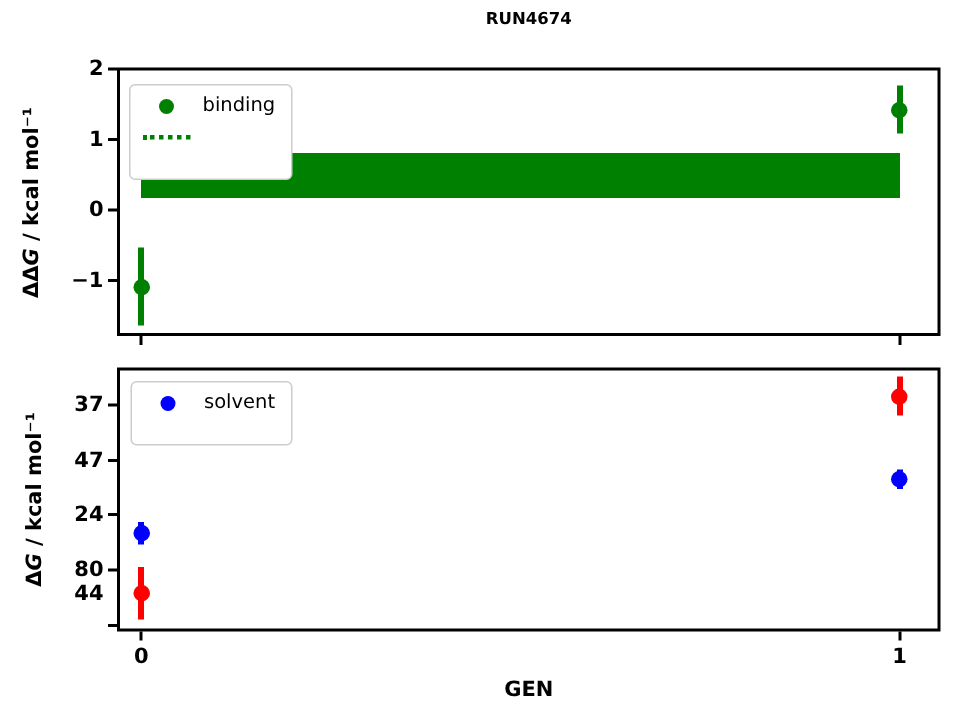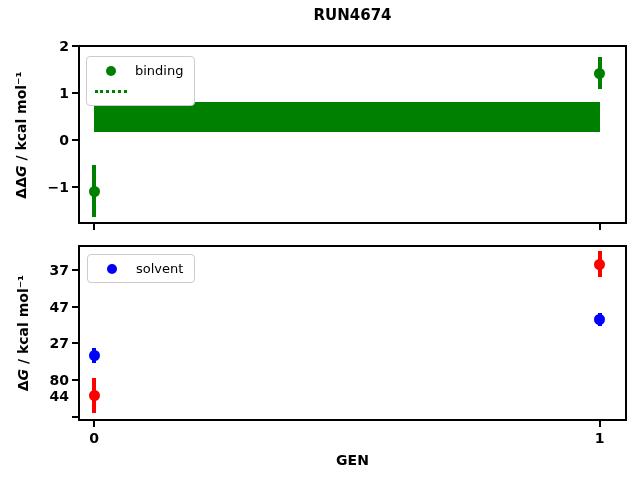--- a/index.html
+++ b/index.html
@@ -9,21 +9,21 @@
     position: relative;
     width: 640px;
     height: 480px;
     background: #ffffff;
     overflow: hidden;
   }
   #title {
     position: absolute;
     left: 79px; top: 6px; width: 547px;
     text-align: center;
-    font-size: 15px; font-weight: bold; color: #000;
+    font-size: 11px; font-weight: bold; color: #000;
   }
   #xlabel {
     position: absolute;
     left: 79px; top: 452px; width: 547px;
     text-align: center;
     font-size: 14px; font-weight: bold; color: #000;
   }
   .axes-box { position: absolute; border: 2px solid #000; background: transparent; }
   .tick { position: absolute; background: #000; }
   .y-ticklabel {
@@ -33,21 +33,21 @@
   .x-ticklabel {
     position: absolute; width: 24px; height: 16px; line-height: 16px;
     text-align: center; font-size: 14px; font-weight: bold; color: #000;
   }
   .band { position: absolute; }
   .errbar { position: absolute; }
   .marker { position: absolute; border-radius: 50%; }
   .legend {
     position: absolute; background: #fff;
     border: 1px solid #cccccc; border-radius: 4px;
-    padding: 3px 11px 3px 7px;
+    padding: 3px 11px 17px 7px;
     display: flex; flex-direction: column;
   }
   .legend-row { display: flex; align-items: center; height: 21px; }
   .legend-glyph { width: 34px; display: flex; justify-content: center; align-items: center; margin-right: 7px; }
   .legend-dot { width: 10px; height: 10px; border-radius: 50%; }
   .legend-dotline { width: 32px; height: 0; border-top: 3px dotted; }
   .legend-label { font-size: 13px; color: #000; white-space: nowrap; }
   .ylabel {
     position: absolute; white-space: nowrap;
     transform: translate(-50%, -50%) rotate(-90deg);
@@ -98,21 +98,21 @@
     <div class="errbar" style="left: 92.1664px; top: 377.82px; width: 4px; height: 35.2108px; background: rgb(255, 0, 0);"></div>
     <div class="marker" style="left: 88.6664px; top: 389.926px; width: 11px; height: 11px; background: rgb(255, 0, 0);"></div>
     <div class="errbar" style="left: 597.712px; top: 250.915px; width: 4px; height: 26.4081px; background: rgb(255, 0, 0);"></div>
     <div class="marker" style="left: 594.212px; top: 258.619px; width: 11px; height: 11px; background: rgb(255, 0, 0);"></div>
     <div class="axes-box" style="left: 78px; top: 245px; width: 549px; height: 176px;"></div>
     <div class="tick" style="left: 72px; top: 268.987px; width: 6px; height: 2px;"></div>
     <div class="y-ticklabel" style="left: 27px; top: 260.987px;">37</div>
     <div class="tick" style="left: 72px; top: 305.665px; width: 6px; height: 2px;"></div>
     <div class="y-ticklabel" style="left: 27px; top: 297.665px;">47</div>
     <div class="tick" style="left: 72px; top: 342.343px; width: 6px; height: 2px;"></div>
-    <div class="y-ticklabel" style="left: 27px; top: 334.343px;">27</div>
+    <div class="y-ticklabel" style="left: 27px; top: 334.343px;">24</div>
     <div class="tick" style="left: 72px; top: 379.021px; width: 6px; height: 2px;"></div>
     <div class="y-ticklabel" style="left: 27px; top: 371.021px;">80</div>
     <div class="tick" style="left: 72px; top: 415.699px; width: 6px; height: 2px;"></div>
     <div class="y-ticklabel" style="left: 27px; top: 387px;">44</div>
     <div class="tick" style="left: 93.1664px; top: 421px; width: 2px; height: 6px;"></div>
     <div class="x-ticklabel" style="left: 82.1664px; top: 430px;">0</div>
     <div class="tick" style="left: 598.712px; top: 421px; width: 2px; height: 6px;"></div>
     <div class="x-ticklabel" style="left: 587.712px; top: 430px;">1</div>
     <div class="legend" style="left: 87px; top: 254px;">
       <div class="legend-row">

